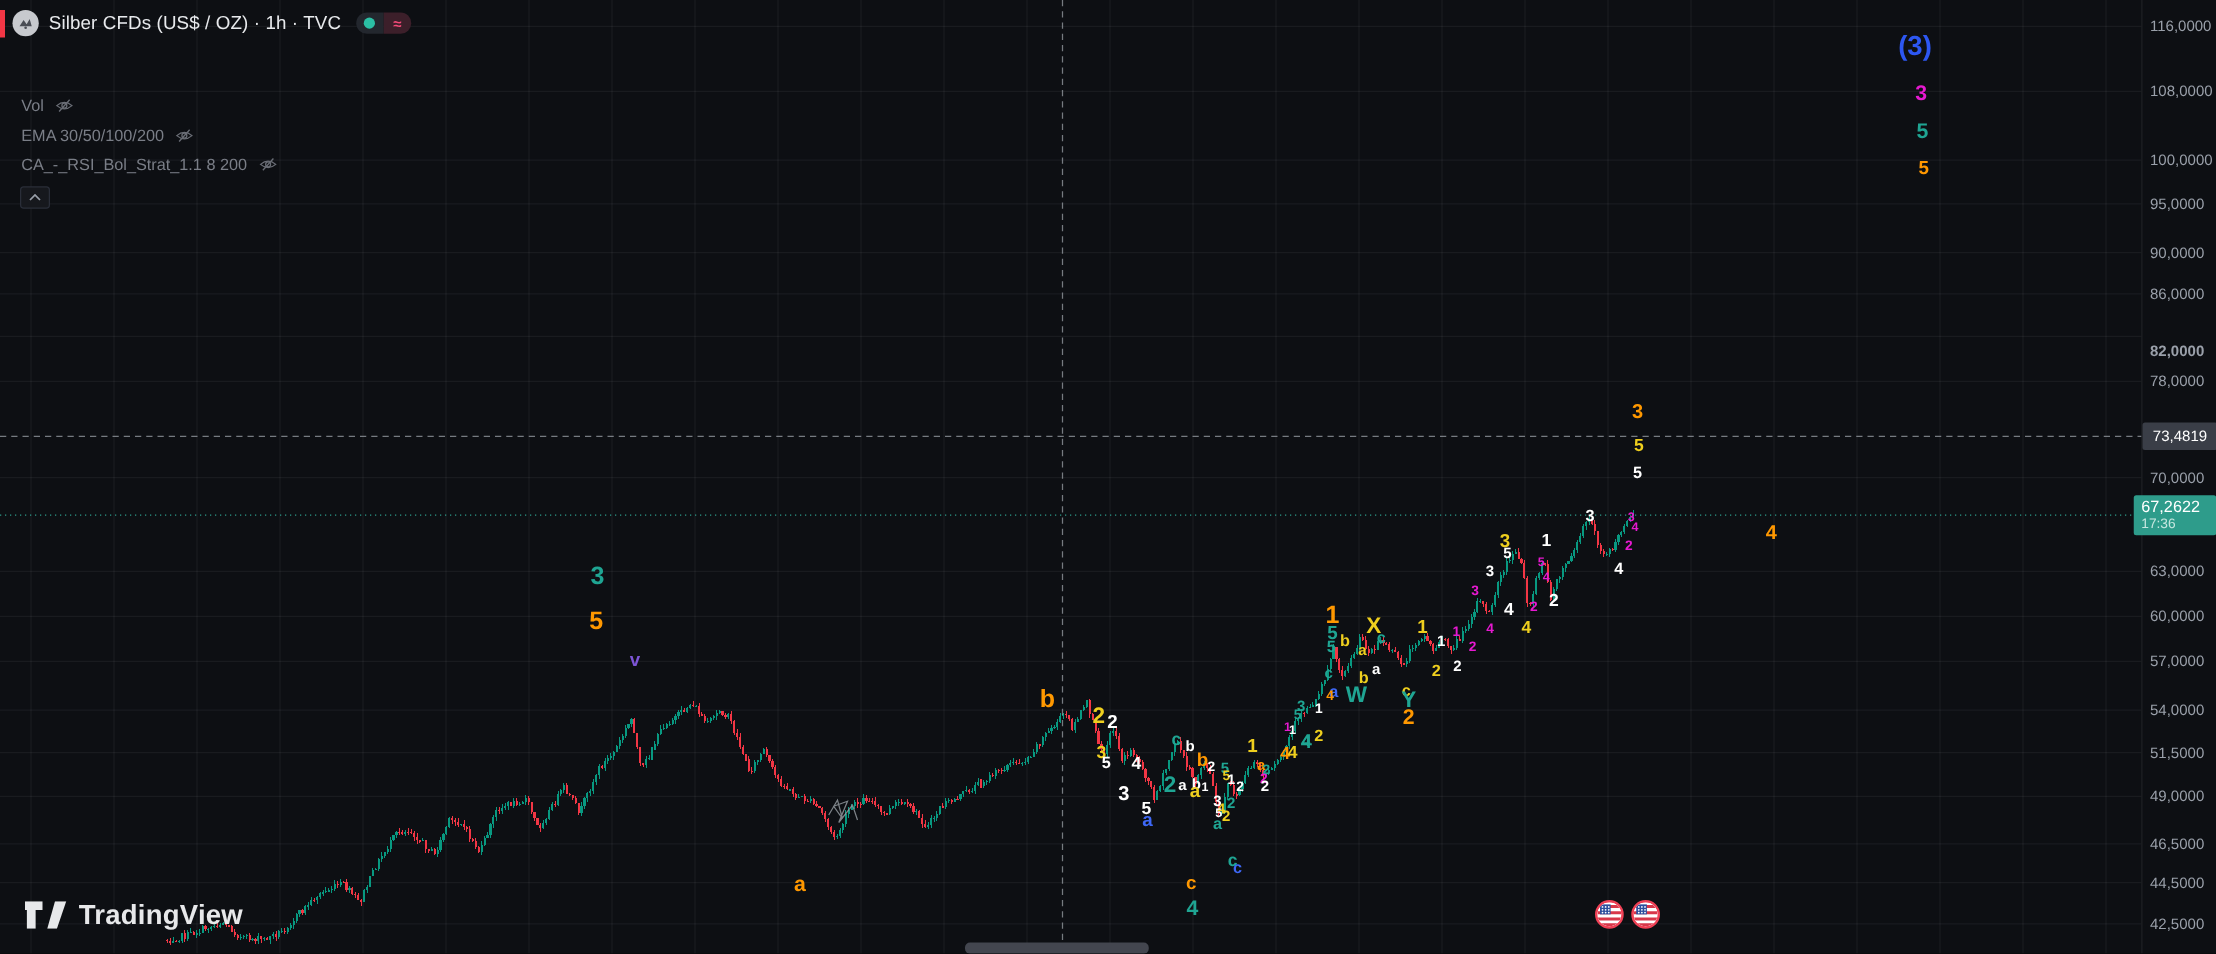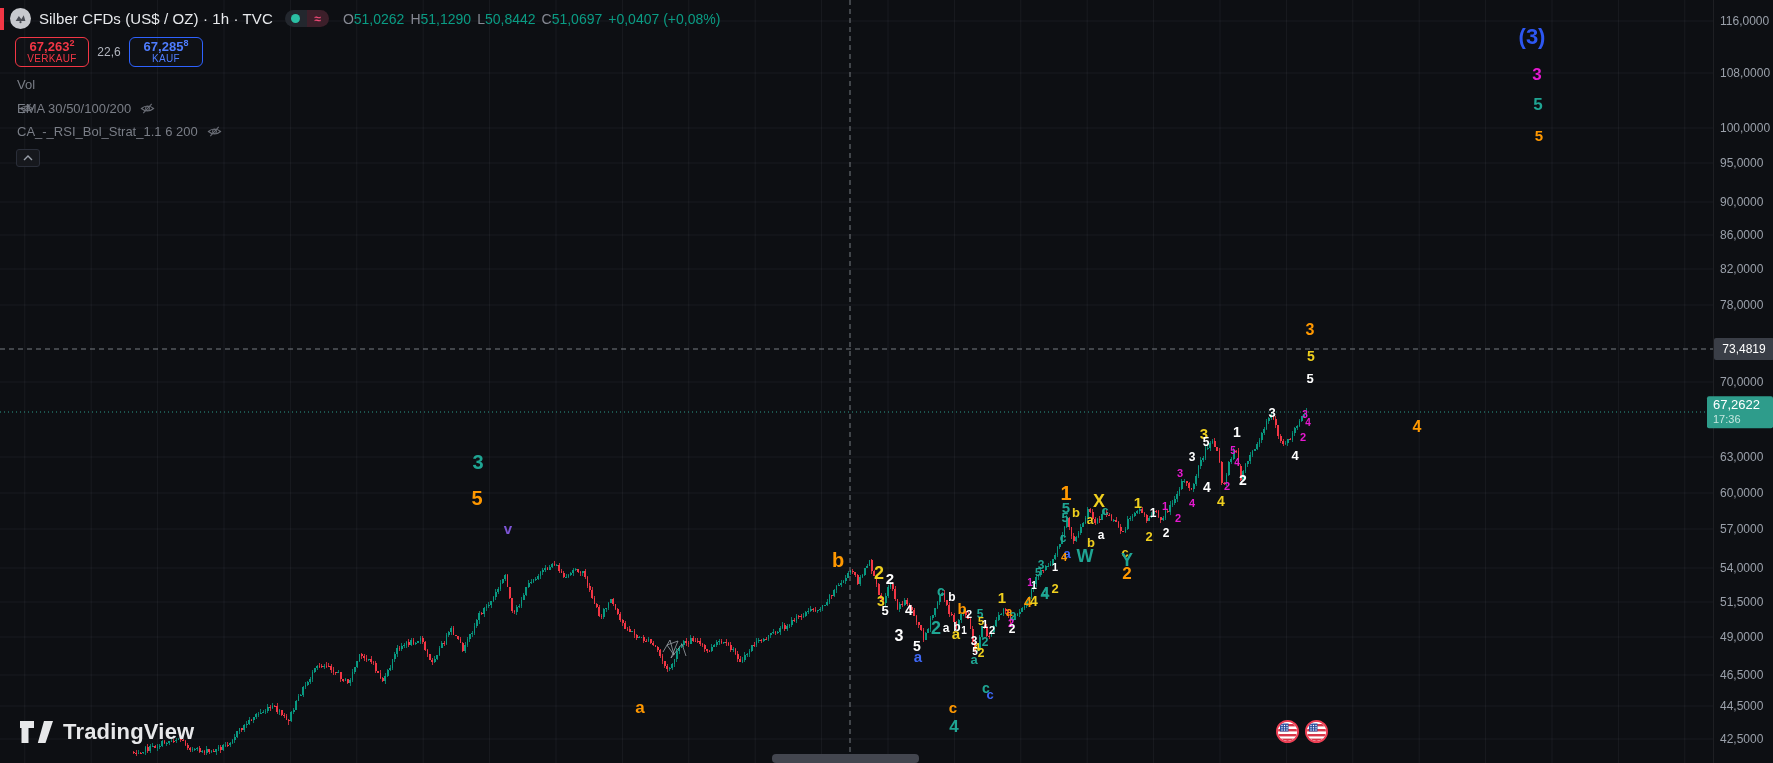--- a/index.html
+++ b/index.html
@@ -1123,64 +1123,46 @@
           <circle cx="8" cy="12.5" r="1.3" fill="#4a4d55"></circle>
         </svg>
     </span>
     <span class="sym">Silber CFDs (US$ / OZ) · 1h · TVC</span>
     <span class="pill">
       <span class="seg1">
           <span class="dot"></span>
         </span>
       <span class="seg2">≈</span>
     </span>
-    <span class="ohlc">
-      <span><span class="k">O</span><span class="v">51,0262</span></span>
-      <span><span class="k">H</span><span class="v">51,1290</span></span>
-      <span><span class="k">L</span><span class="v">50,8442</span></span>
-      <span><span class="k">C</span><span class="v">51,0697</span></span>
-      <span class="v">+0,0407 (+0,08%)</span>
-    </span>
   </div>
 
-  <div class="trade">
-    <div class="tbtn sell">
-      <span class="p"><span>67,263</span><sup>2</sup></span>
-      <span class="l">VERKAUF</span>
-    </div>
-    <div class="spread">22,6</div>
-    <div class="tbtn buy">
-      <span class="p"><span>67,285</span><sup>8</sup></span>
-      <span class="l">KAUF</span>
-    </div>
-  </div>
 
   <div id="legend">
-      <div class="ind-row" style="top: 77px; flex-direction: column;">
+      <div class="ind-row" style="top: 77px;">
         <span>Vol</span>
         <span class="eye">
           <svg width="15" height="15" viewBox="0 0 16 16">
             <path d="M1.5 8 Q8 2.5 14.5 8 Q8 13.5 1.5 8 Z" fill="none" stroke="#7a7e87" stroke-width="1.1"></path>
             <circle cx="8" cy="8" r="2.1" fill="none" stroke="#7a7e87" stroke-width="1.1"></circle>
             <line x1="3.5" y1="13" x2="12.5" y2="3" stroke="#7a7e87" stroke-width="1.1"></line>
           </svg>
         </span>
       </div>
       <div class="ind-row" style="top: 101px;">
         <span>EMA 30/50/100/200</span>
         <span class="eye">
           <svg width="15" height="15" viewBox="0 0 16 16">
             <path d="M1.5 8 Q8 2.5 14.5 8 Q8 13.5 1.5 8 Z" fill="none" stroke="#7a7e87" stroke-width="1.1"></path>
             <circle cx="8" cy="8" r="2.1" fill="none" stroke="#7a7e87" stroke-width="1.1"></circle>
             <line x1="3.5" y1="13" x2="12.5" y2="3" stroke="#7a7e87" stroke-width="1.1"></line>
           </svg>
         </span>
       </div>
       <div class="ind-row" style="top: 124px;">
-        <span>CA_-_RSI_Bol_Strat_1.1 6 200</span>
+        <span>CA_-_RSI_Bol_Strat_1.1 8 200</span>
         <span class="eye">
           <svg width="15" height="15" viewBox="0 0 16 16">
             <path d="M1.5 8 Q8 2.5 14.5 8 Q8 13.5 1.5 8 Z" fill="none" stroke="#7a7e87" stroke-width="1.1"></path>
             <circle cx="8" cy="8" r="2.1" fill="none" stroke="#7a7e87" stroke-width="1.1"></circle>
             <line x1="3.5" y1="13" x2="12.5" y2="3" stroke="#7a7e87" stroke-width="1.1"></line>
           </svg>
         </span>
       </div>
     </div>
 
@@ -1190,21 +1172,21 @@
       </svg>
   </div>
 
   <div id="axis">
       <div class="tick" style="top: 21px;">116,0000</div>
       <div class="tick" style="top: 73px;">108,0000</div>
       <div class="tick" style="top: 128px;">100,0000</div>
       <div class="tick" style="top: 163px;">95,0000</div>
       <div class="tick" style="top: 202px;">90,0000</div>
       <div class="tick" style="top: 235px;">86,0000</div>
-      <div class="tick" style="top: 269px;">82,0000</div>
+      <div class="tick" style="top: 281px; font-weight: bold;">82,0000</div>
       <div class="tick" style="top: 305px;">78,0000</div>
       <div class="tick" style="top: 382px;">70,0000</div>
       <div class="tick" style="top: 457px;">63,0000</div>
       <div class="tick" style="top: 493px;">60,0000</div>
       <div class="tick" style="top: 529px;">57,0000</div>
       <div class="tick" style="top: 568px;">54,0000</div>
       <div class="tick" style="top: 602px;">51,5000</div>
       <div class="tick" style="top: 637px;">49,0000</div>
       <div class="tick" style="top: 675px;">46,5000</div>
       <div class="tick" style="top: 706px;">44,5000</div>

